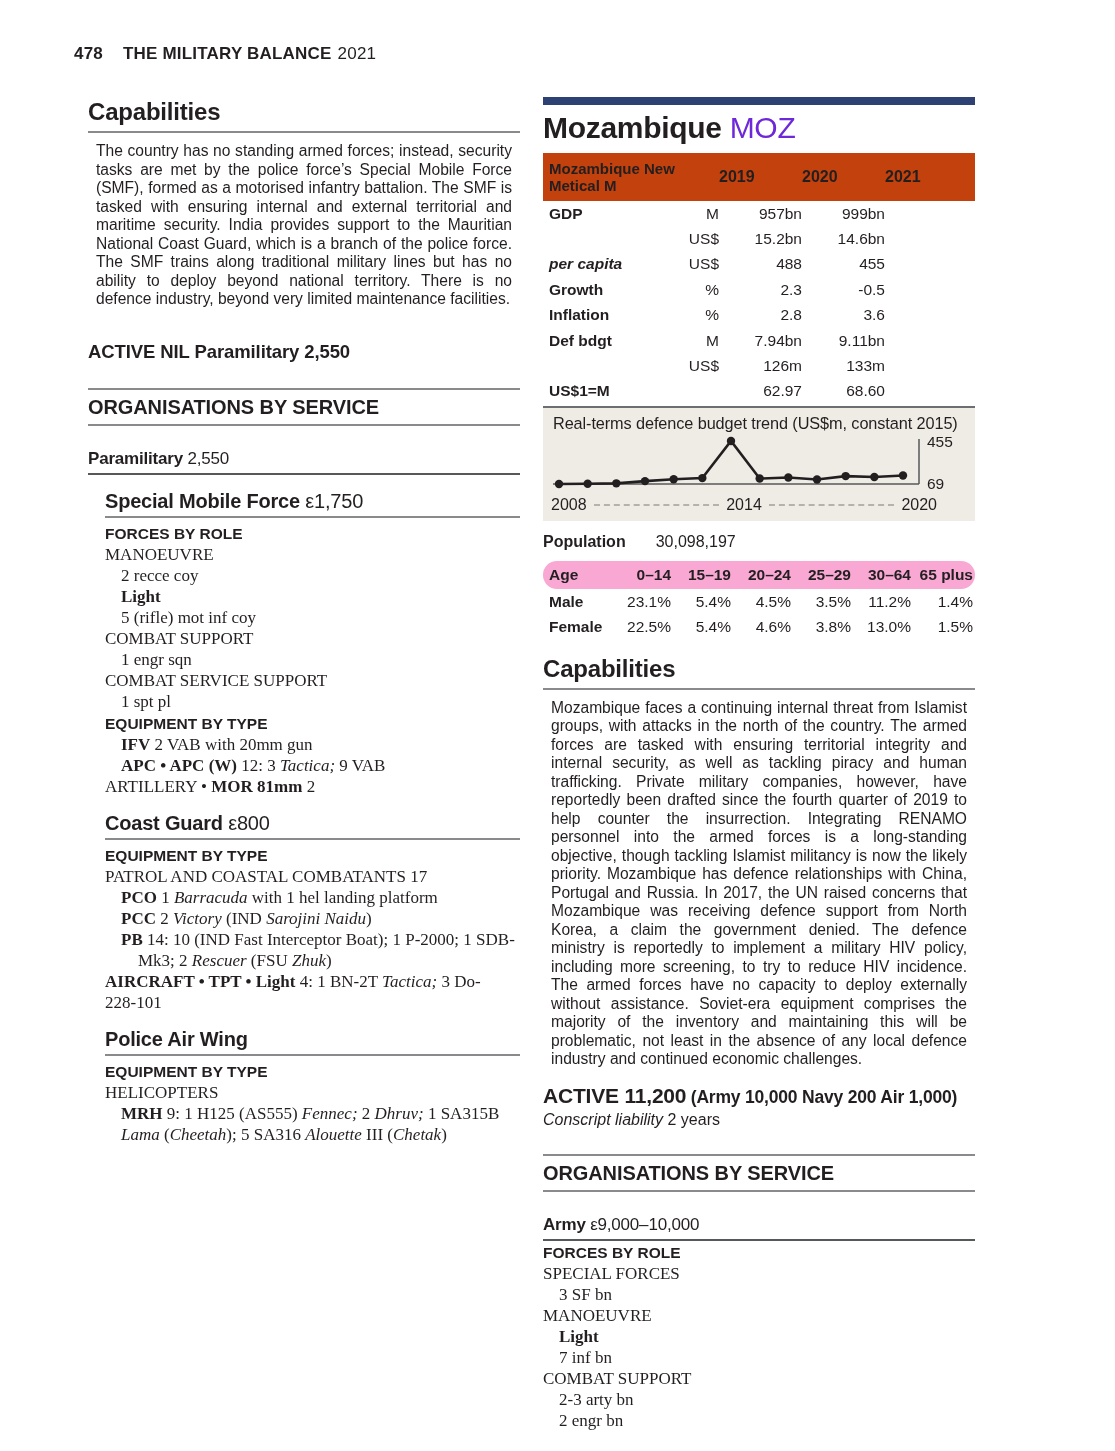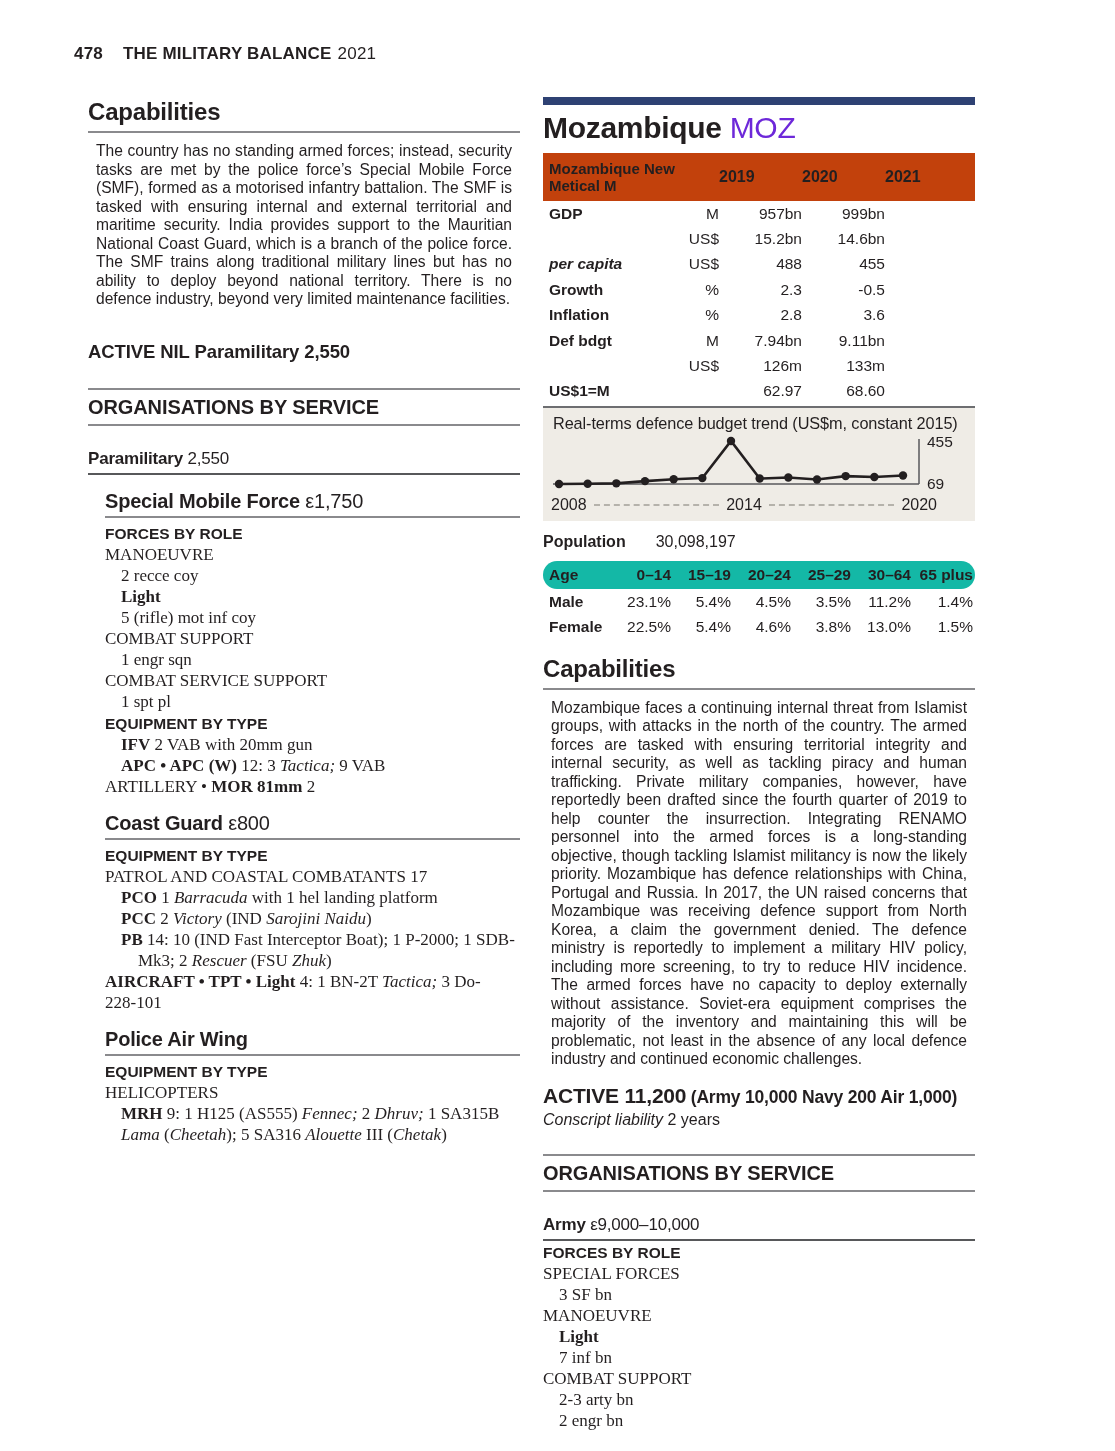--- a/index.html
+++ b/index.html
@@ -60,21 +60,21 @@
   #chart-box{background:#efece6;border-top:2px solid #6d6e71;margin-top:2px;padding:5px 8px 7px 8px;}
   #chart-title{font-size:16.3px;margin:1px 0 0 2px;letter-spacing:-.1px;}
   #xlabels{display:flex;align-items:center;width:386px;font-size:16px;margin-top:1px;}
   .xfill{flex:1;border-top:2px dashed #b5b2ab;margin:0 7px;height:0;}
 
   
   #pop-row{margin:12px 0 10px 0;font-size:16px;}
   #pop-row .pl{font-weight:bold;margin-right:30px;}
   .age-grid{display:grid;grid-template-columns:64px 58px 60px 60px 60px 60px 62px;
       padding:0 8px 0 6px;font-size:15.5px;}
-  #age-head{background:#14b8a6;font-weight:bold;line-height:28px;border-radius:14px;}
+  #age-head{background:#f9a8d4;font-weight:bold;line-height:28px;border-radius:14px;}
   .age-row{line-height:25px;}
   .age-grid span{text-align:right;}
   .age-grid span:first-child{text-align:left;font-weight:bold;}
 
   
   #cap2-head{margin-top:16px;}
   #active2{margin-top:15px;}
   #active2 .big{font-size:21px;font-weight:bold;letter-spacing:-.2px;}
   #active2 .rest{font-size:17.5px;font-weight:bold;letter-spacing:-.2px;}
   #conscript{font-size:16px;margin-top:3px;}

